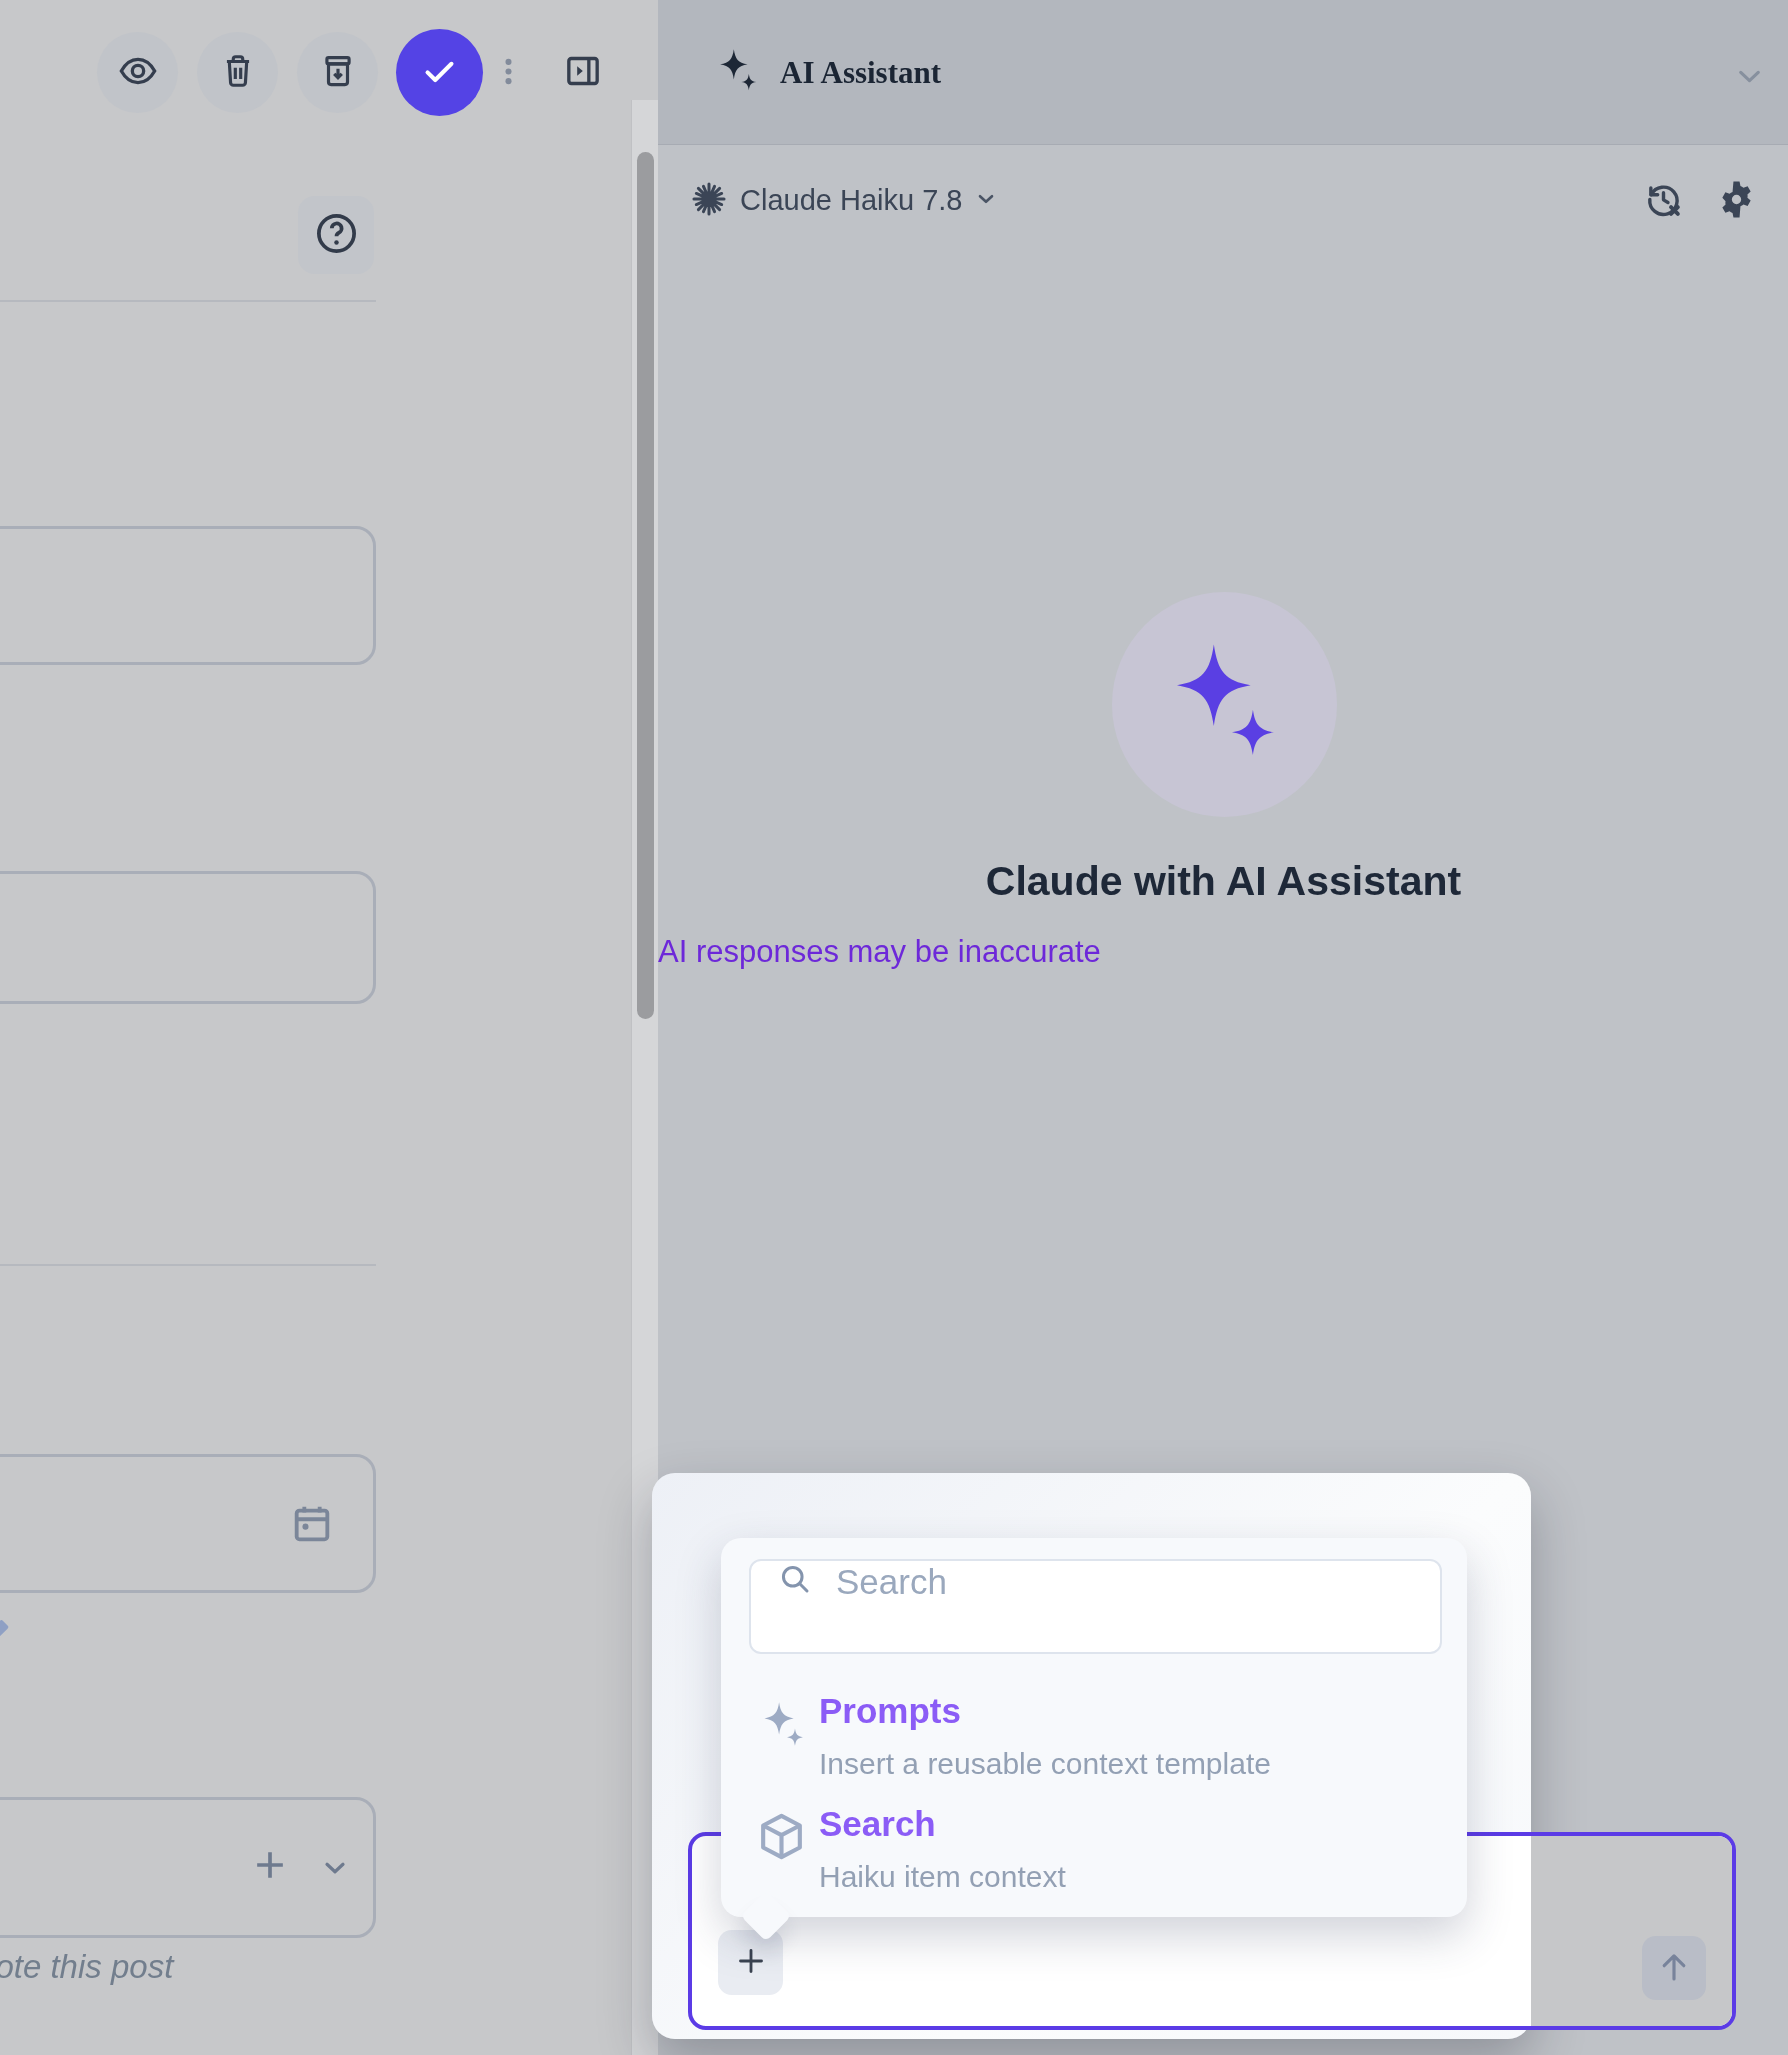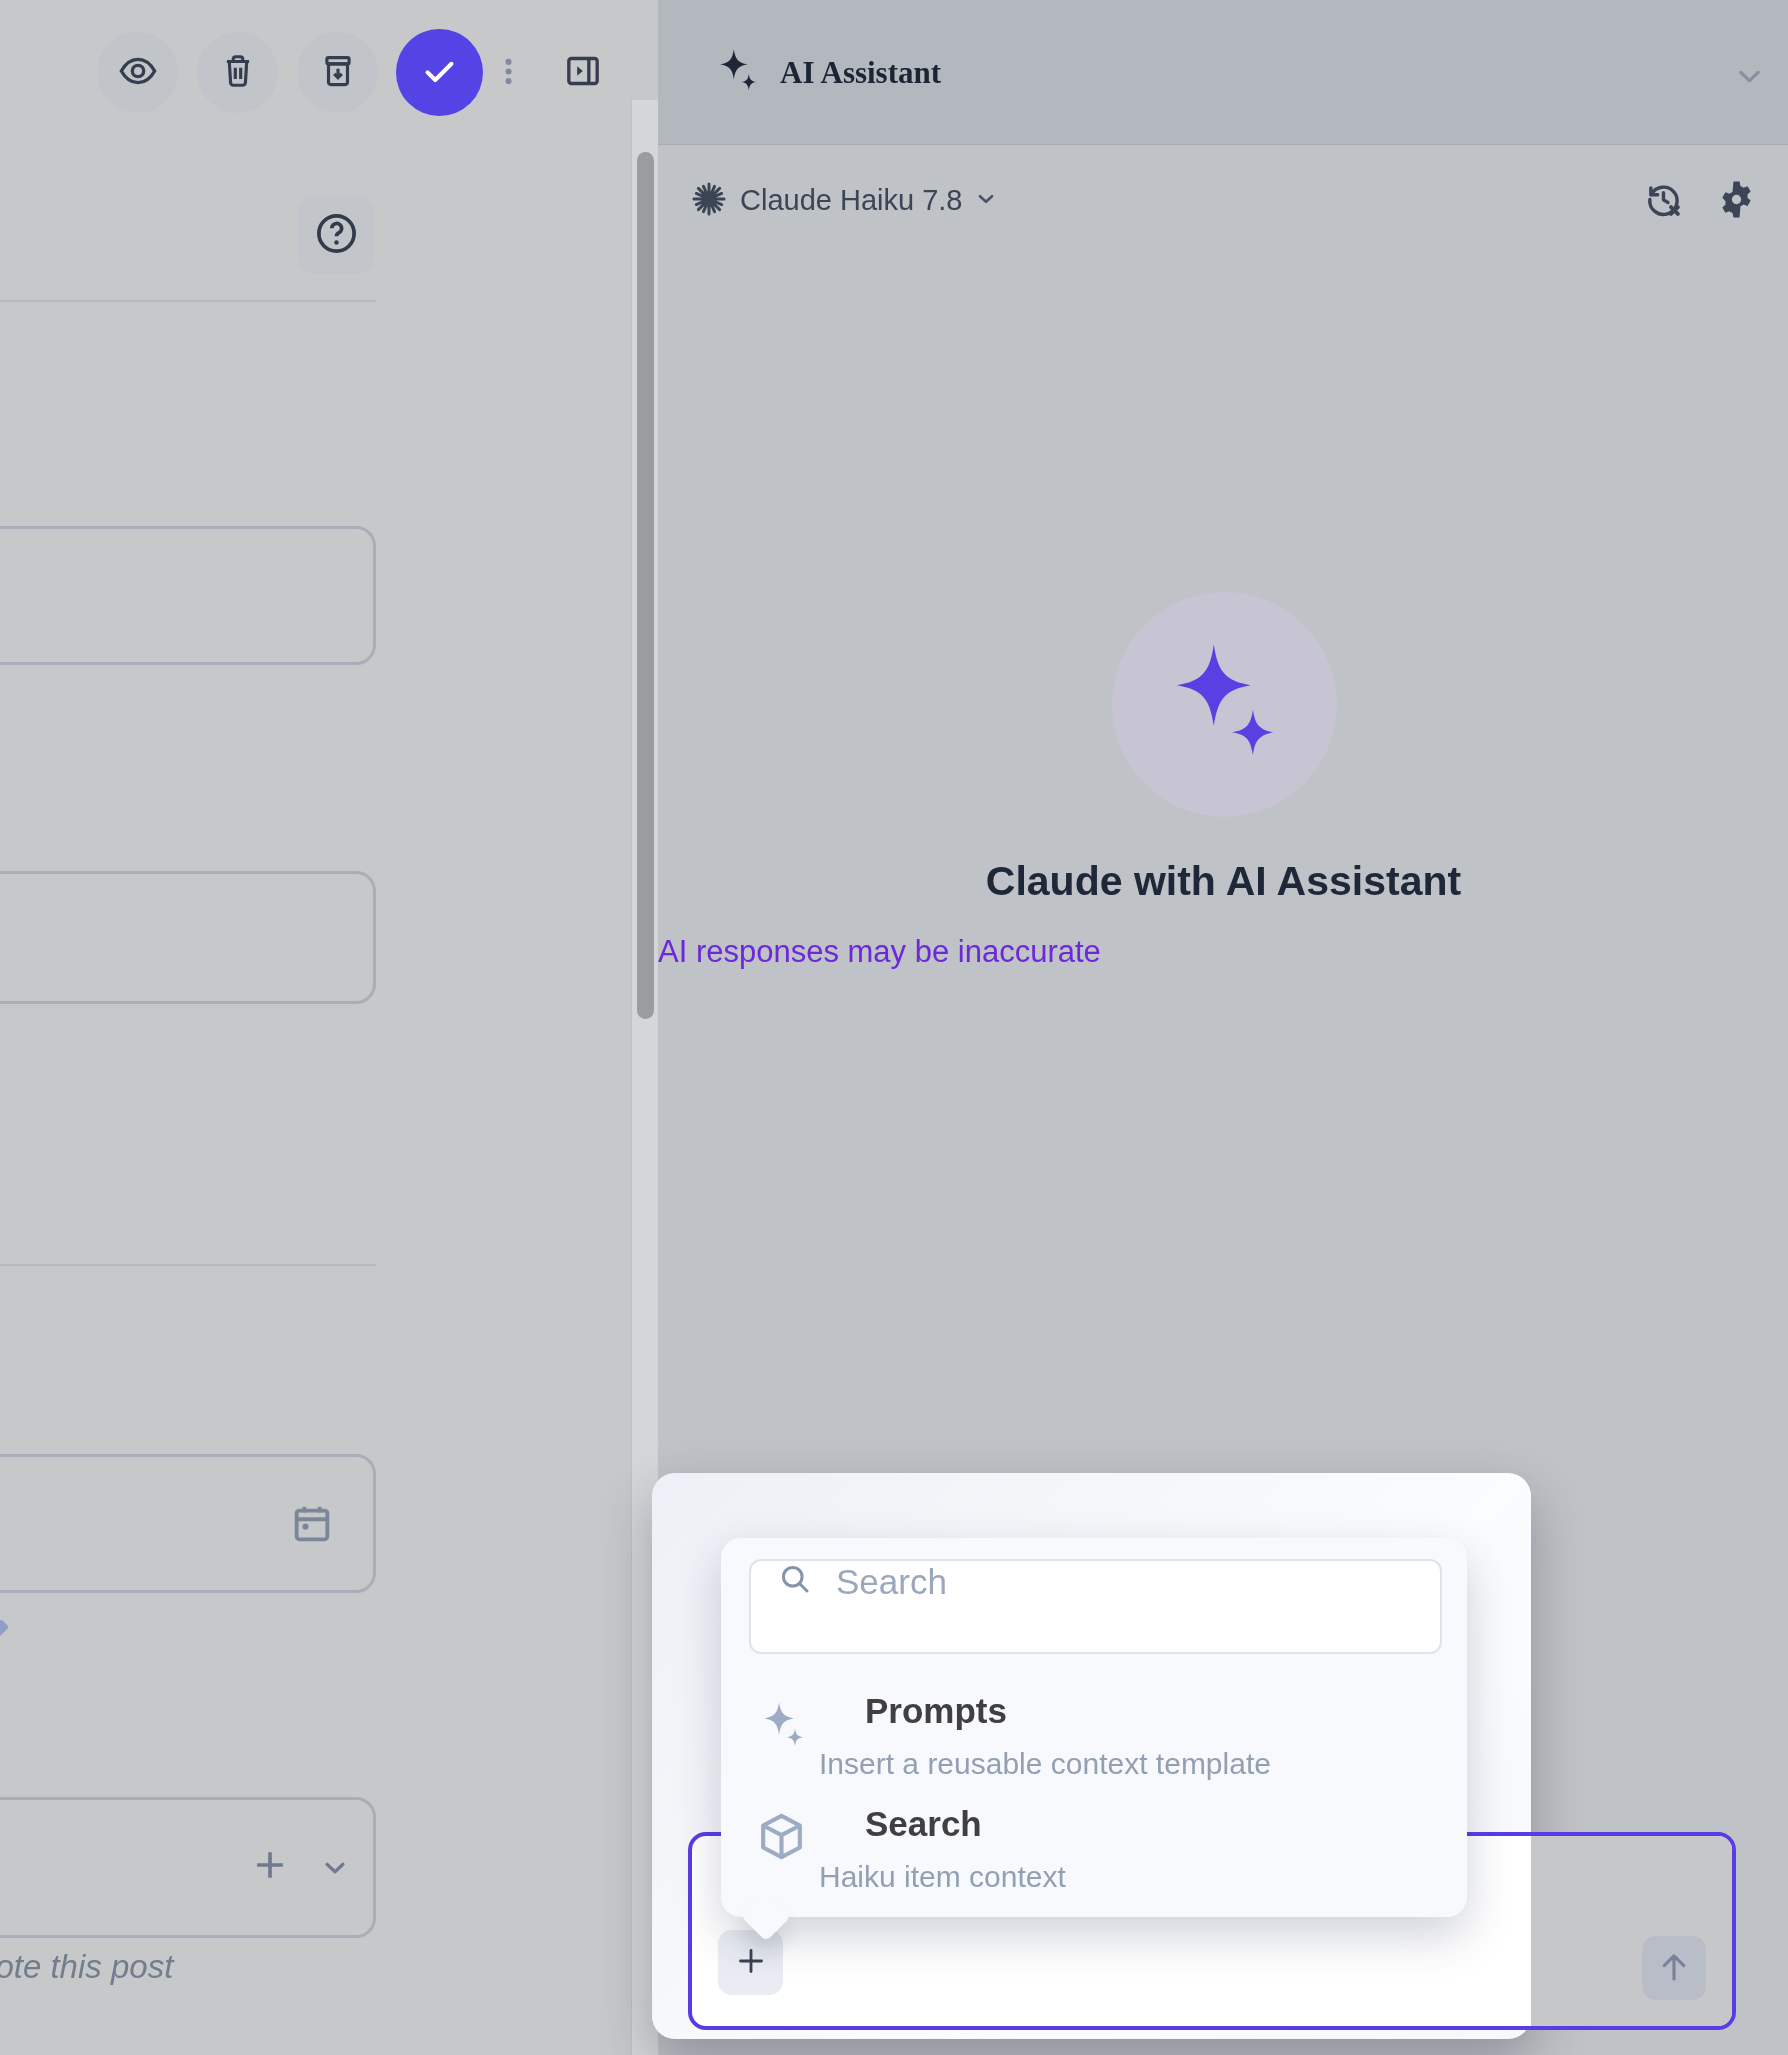--- a/index.html
+++ b/index.html
@@ -89,21 +89,21 @@
     left:28px;top:21px;width:693px;height:95px;border-radius:12px;
     background:#ffffff;border:2.3px solid #dee4ed;box-sizing:border-box;
     display:flex;align-items:flex-start;gap:21px;padding:0 26px;
   }
   #popup-search input{
     border:none;outline:none;background:transparent;flex:1;
     font-family:"Liberation Sans",sans-serif;font-size:35px;color:#4a5568;
   }
   #popup-search input::placeholder{color:#9aa8bd;}
   .menu-icon{color:#9dabc4;}
-  .menu-title{font-size:35px;font-weight:600;color:#404040;line-height:1;margin-left:46px;}
+  .menu-title{font-size:35px;font-weight:600;color:#8b5cf6;line-height:1;}
   .menu-desc{font-size:30px;color:#93a0b4;line-height:1;}
 </style>
 </head>
 <body>
 
 <div id="app">
 
   <div id="left-pane" class="abs">
 
     <div class="abs tb-btn" style="left:97px;top:32px;">

